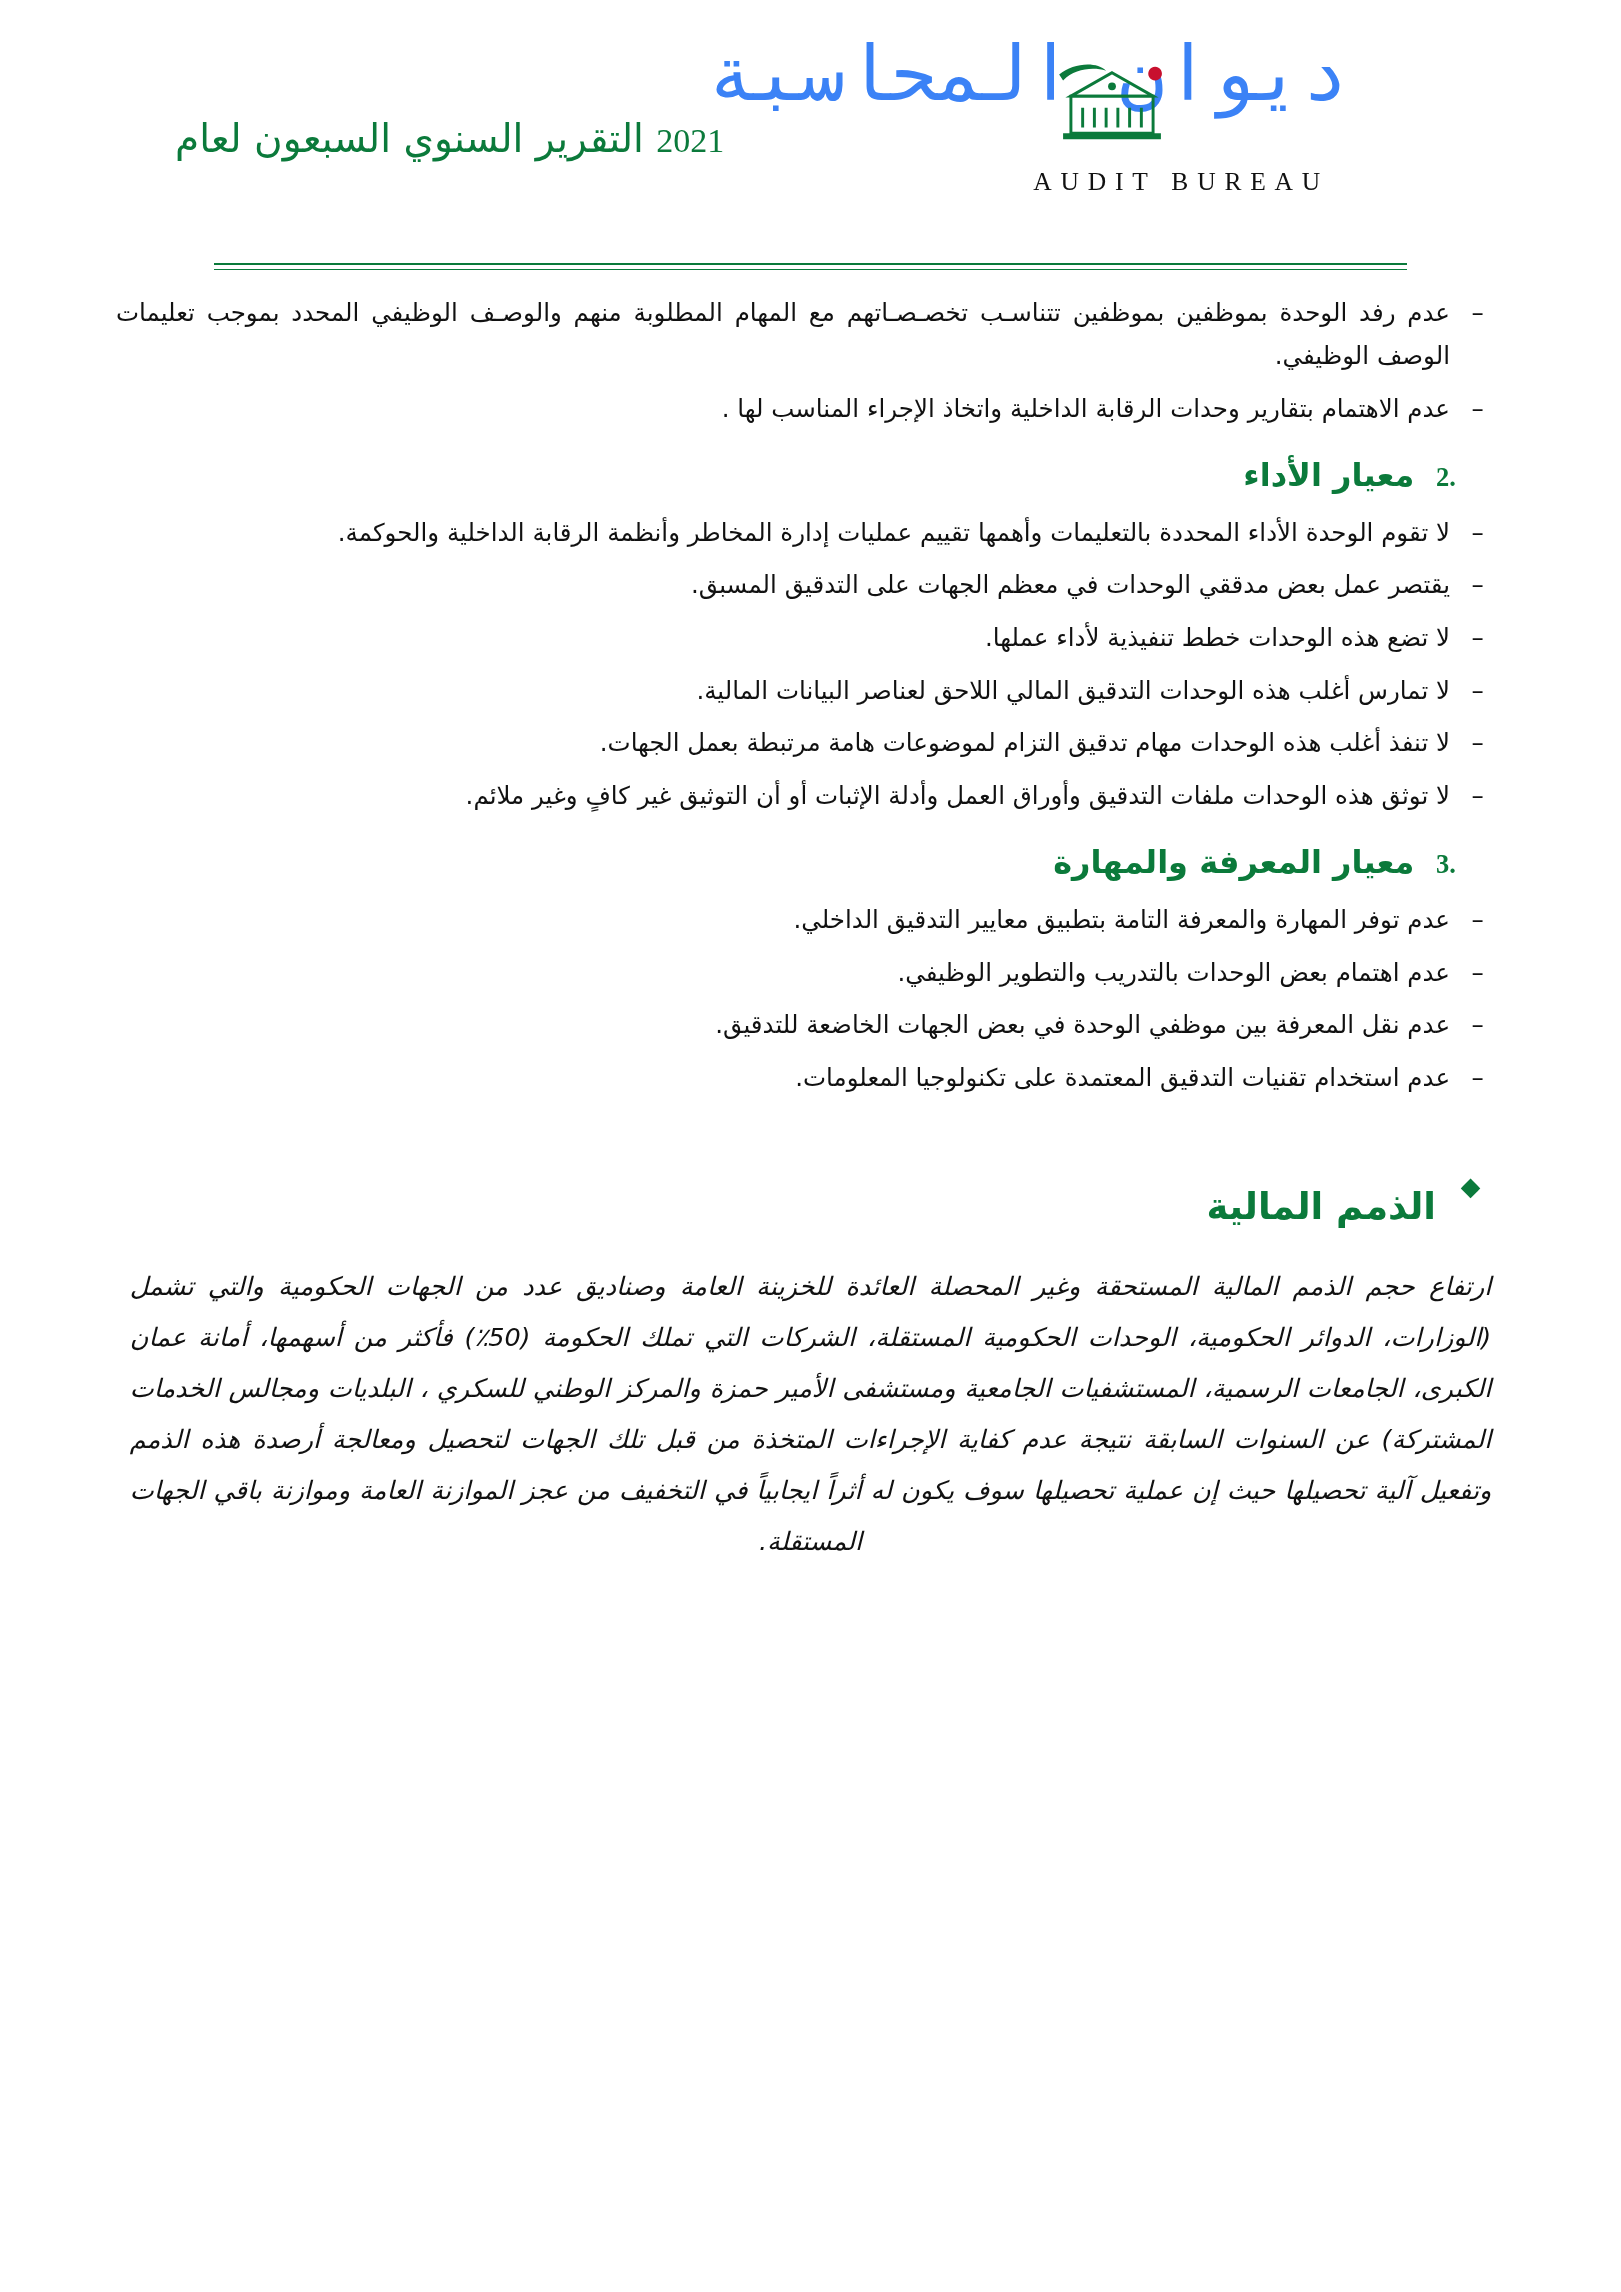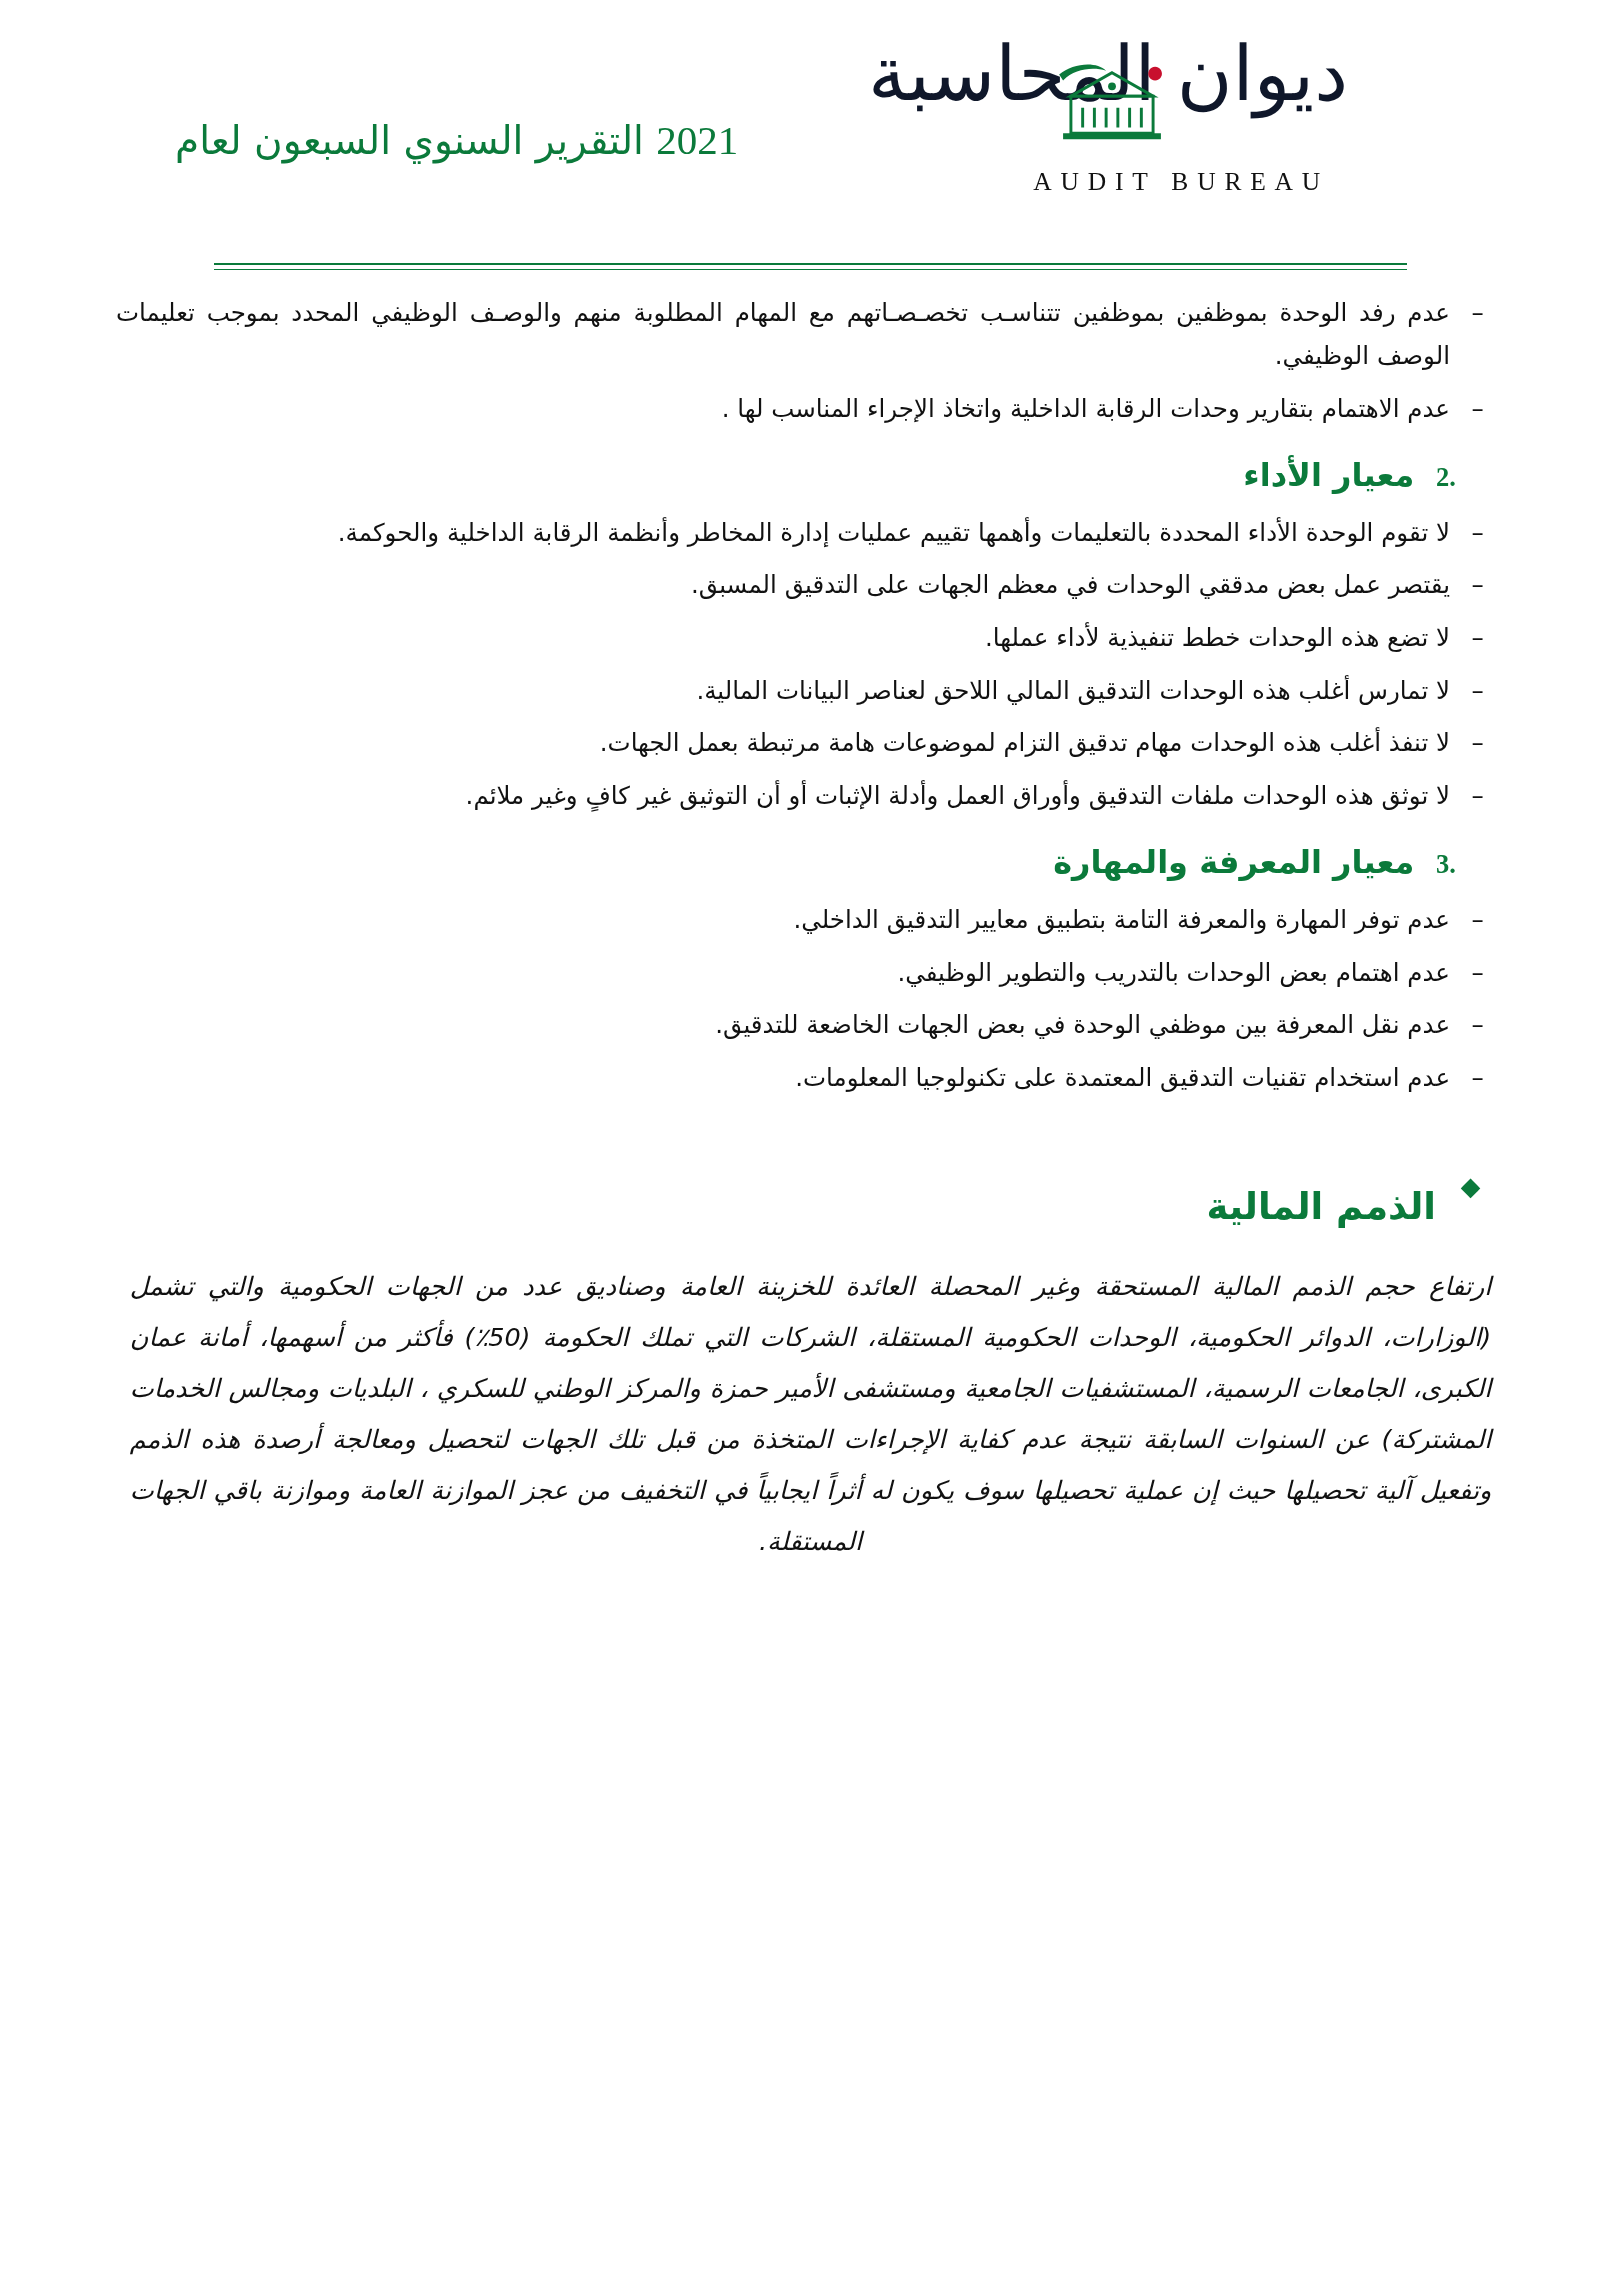--- a/index.html
+++ b/index.html
@@ -45,23 +45,23 @@
   .logo-art {
     position: relative;
     height: 157px;
     width: 412px;
   }
 
   .logo-arabic {
     position: absolute;
     right: 108px;
     top: 9.8px;
-    font-family: Liberation Sans, sans-serif;
+    font-family: Liberation Mono, monospace;
     font-size: 76px;
-    color: #0f172a;
+    color: #3b82f6;
     letter-spacing: -2px;
     direction: rtl;
     white-space: nowrap;
   }
 
   .logo-emblem {
     position: absolute;
     right: 289px;
     top: 37px;
     width: 110px;
@@ -85,21 +85,21 @@
     left: 59px;
     font-family: "DejaVu Sans", sans-serif;
     font-size: 39px;
     color: #0b7a3b;
     direction: rtl;
     white-space: nowrap;
   }
 
   .header-title .year {
     font-family: "Liberation Serif", serif;
-    font-size: 41px;
+    font-size: 34px;
     margin-top: 34px;
   }
 
   .header-rule {
     position: absolute;
     top: 263px;
     left: 98px;
     right: 98px;
     height: 0;
     border-top: 2px solid #0b7a3b;

